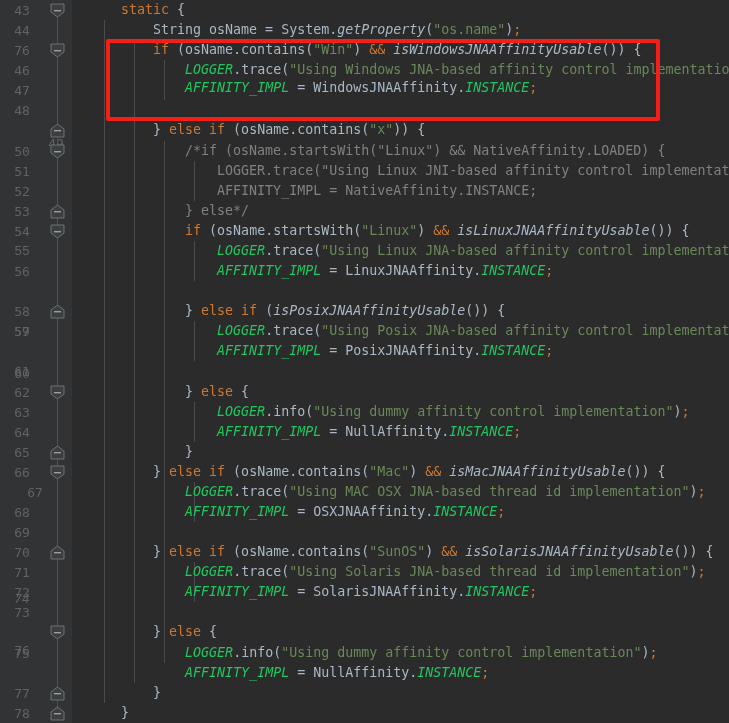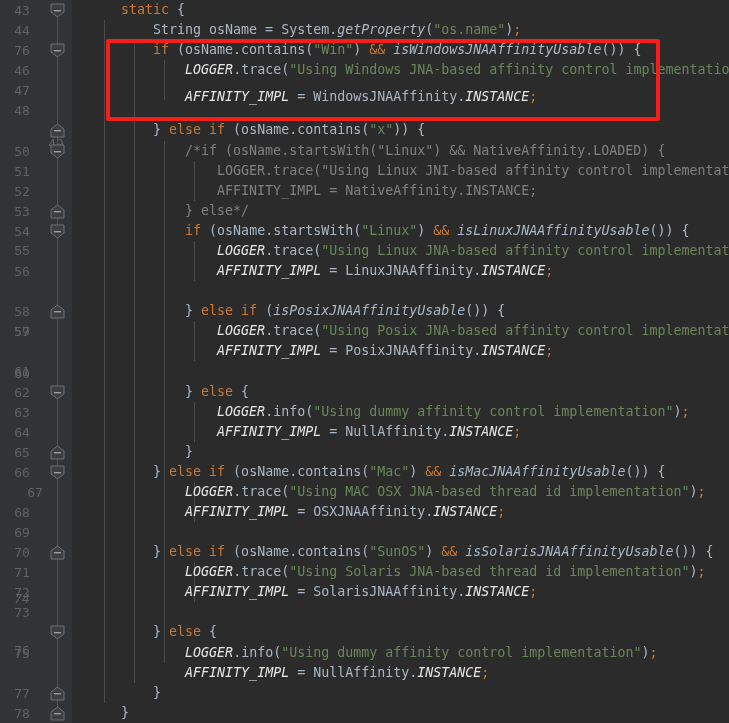--- a/index.html
+++ b/index.html
@@ -83,21 +83,21 @@
     white-space: pre;
     font-size: 13.3px;
     color: #a9b7c6;
     font-family: "DejaVu Sans Mono", "Liberation Mono", monospace;
   }
 
   
   .kw   { color: #cc7832; }
   .str  { color: #6a8759; }
   .txt  { color: #a9b7c6; }
-  .fld  { color: #e5e5e5; font-style: italic; margin-top: 16px; }
+  .fld  { color: #22c55e; font-style: italic; margin-top: 16px; }
   .mth  { color: #a9b7c6; font-style: italic; }
   .cmt  { color: #808080; }
   .op   { color: #cc7832; }
 
   
   .redbox {
     position: absolute;
     border: 4px solid #f51f18;
     border-radius: 2px;
     pointer-events: none;
@@ -249,21 +249,21 @@
         <div class="indentguide" style="left: 122px; top: 321.28px; height: 40.16px;"></div>
         <div class="indentguide" style="left: 122px; top: 401.6px; height: 40.16px;"></div>
         <div class="indentguide" style="left: 122px; top: 481.92px; height: 40.16px;"></div>
         <div class="indentguide" style="left: 122px; top: 562.24px; height: 40.16px;"></div>
       </div>
     <div id="lines">
         <div class="line" style="top: 0px; left: 17px;"><span class="txt">    </span><span class="kw">static</span><span class="txt"> {</span></div>
         <div class="line" style="top: 20.08px; left: 17px;"><span class="txt">        String osName = System.</span><span class="mth">getProperty</span><span class="txt">(</span><span class="str">"os.name"</span><span class="txt">)</span><span class="op">;</span></div>
         <div class="line" style="top: 40.16px; left: 17px;"><span class="txt">        </span><span class="kw">if</span><span class="txt"> (osName.contains(</span><span class="str">"Win"</span><span class="txt">) </span><span class="op">&amp;&amp;</span><span class="txt"> </span><span class="mth">isWindowsJNAAffinityUsable</span><span class="txt">()) {</span></div>
         <div class="line" style="top: 60.24px; left: 17px;"><span class="txt">            </span><span class="fld">LOGGER</span><span class="txt">.trace(</span><span class="str">"Using Windows JNA-based affinity control implementation"</span></div>
-        <div class="line" style="top: 87px; left: 17px;"><span class="txt">            </span><span class="fld">AFFINITY_IMPL</span><span class="txt"> = WindowsJNAAffinity.</span><span class="fld">INSTANCE</span><span class="op">;</span></div>
+        <div class="line" style="top: 78px; left: 17px;"><span class="txt">            </span><span class="fld">AFFINITY_IMPL</span><span class="txt"> = WindowsJNAAffinity.</span><span class="fld">INSTANCE</span><span class="op">;</span></div>
         <div class="line" style="top: 100.4px; left: 17px;"></div>
         <div class="line" style="top: 120.48px; left: 17px;"><span class="txt">        } </span><span class="kw">else if</span><span class="txt"> (osName.contains(</span><span class="str">"x"</span><span class="txt">)) {</span></div>
         <div class="line" style="top: 140.56px; left: 17px;"><span class="cmt">            /*if (osName.startsWith("Linux") &amp;&amp; NativeAffinity.LOADED) {</span></div>
         <div class="line" style="top: 160.64px; left: 17px;"><span class="cmt">                LOGGER.trace("Using Linux JNI-based affinity control implementation");</span></div>
         <div class="line" style="top: 180.72px; left: 17px;"><span class="cmt">                AFFINITY_IMPL = NativeAffinity.INSTANCE;</span></div>
         <div class="line" style="top: 200.8px; left: 17px;"><span class="cmt">            } else*/</span></div>
         <div class="line" style="top: 220.88px; left: 17px;"><span class="txt">            </span><span class="kw">if</span><span class="txt"> (osName.startsWith(</span><span class="str">"Linux"</span><span class="txt">) </span><span class="op">&amp;&amp;</span><span class="txt"> </span><span class="mth">isLinuxJNAAffinityUsable</span><span class="txt">()) {</span></div>
         <div class="line" style="top: 240.96px; left: 17px;"><span class="txt">                </span><span class="fld">LOGGER</span><span class="txt">.trace(</span><span class="str">"Using Linux JNA-based affinity control implementation"</span></div>
         <div class="line" style="top: 261.04px; left: 17px;"><span class="txt">                </span><span class="fld">AFFINITY_IMPL</span><span class="txt"> = LinuxJNAAffinity.</span><span class="fld">INSTANCE</span><span class="op">;</span></div>
         <div class="line" style="top: 281.12px; left: 17px;"></div>

